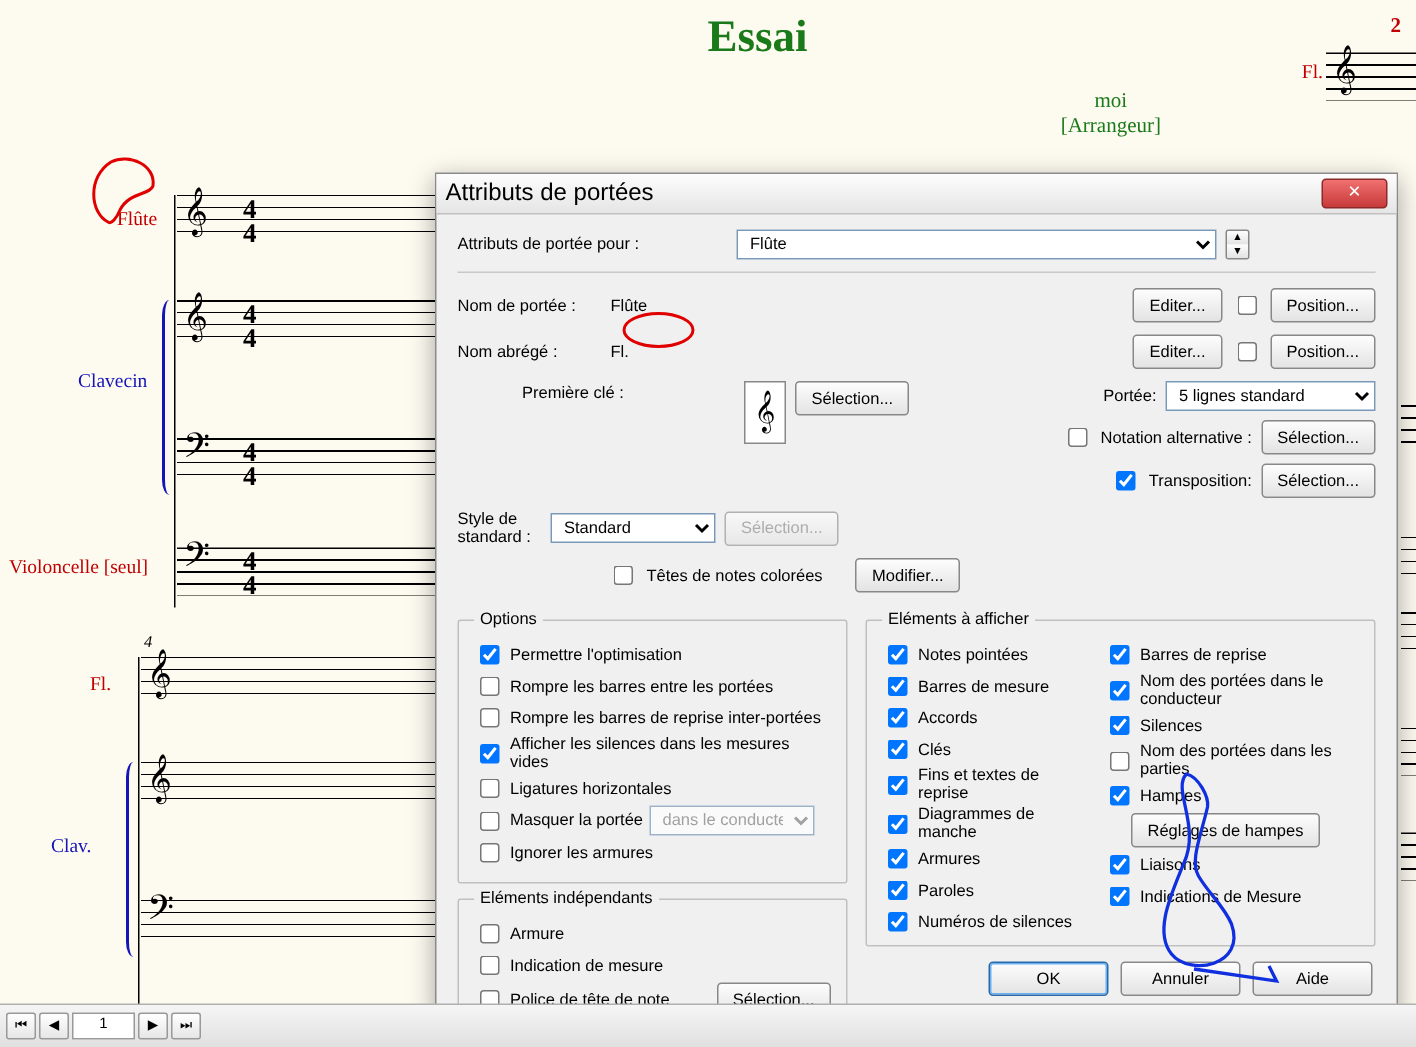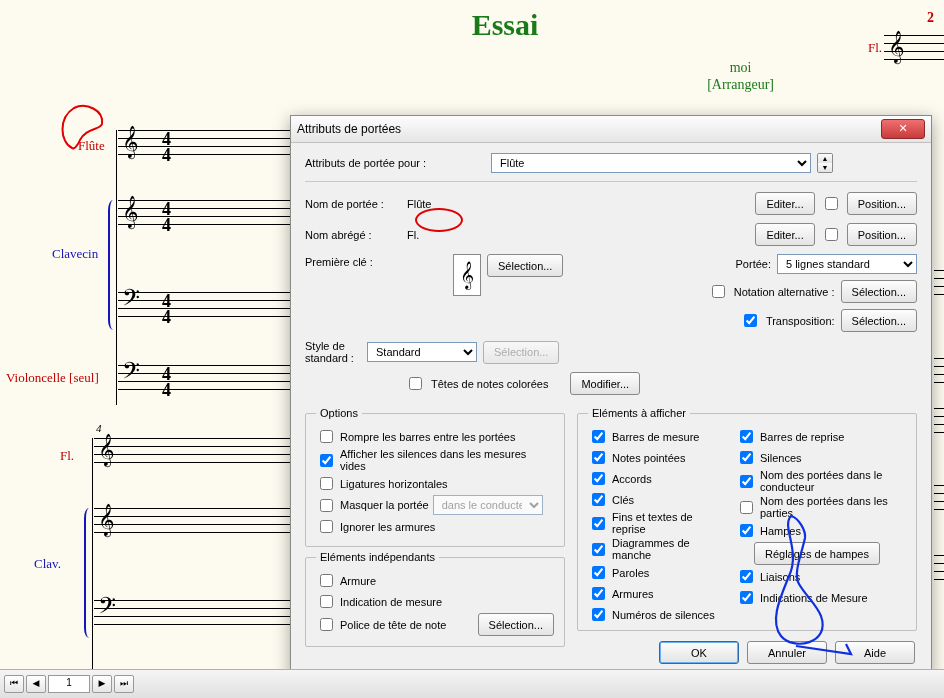--- a/index.html
+++ b/index.html
@@ -89,21 +89,21 @@
     box-shadow: 0 4px 16px rgba(0,0,0,0.35);
   }
   .titlebar {
     height: 26px;
     background: linear-gradient(to bottom, #fdfdfd, #e5e5e5);
     border-bottom: 1px solid #c0c0c0;
     display: flex;
     align-items: center;
     padding: 0 6px;
   }
-  .titlebar .title { flex: 1; font-size: 12px; }
+  .titlebar .title { flex: 1; font-size: 16px; }
   .close-btn {
     width: 42px;
     height: 18px;
     background: linear-gradient(to bottom, #f07070, #c83a3a);
     border: 1px solid #8a2a2a;
     border-radius: 3px;
     color: #fff;
     text-align: center;
     line-height: 16px;
     font-size: 11px;
@@ -322,21 +322,21 @@
     <div class="row">
       <span class="label" style="width:96px;">Nom abrégé :</span>
       <span style="width:80px;">Fl.</span>
       <span style="flex:1"></span>
       <span class="btn">Editer...</span>
       <input type="checkbox" style="">
       <span class="btn">Position...</span>
     </div>
 
     <div class="row" style="align-items:flex-start;">
-      <span class="label" style="width:96px; padding-top:2px;">Première clé :</span>
+      <span class="label" style="width:96px; padding-top:2px;margin-left:43px;">Première clé :</span>
       <span style="width:40px;"></span>
       <div class="clef-box">𝄞</div>
       <span class="btn">Sélection...</span>
       <span style="flex:1"></span>
       <div style="display:flex; flex-direction:column; gap:6px; align-items:flex-end;">
         <div class="row" style="margin:0;">
           <span class="label">Portée:</span>
           <select style="width:140px;"><option>5 lignes standard</option></select>
         </div>
         <div class="row" style="margin:0;">
@@ -366,22 +366,30 @@
       <span class="label">Têtes de notes colorées</span>
       <span style="width:10px;"></span>
       <span class="btn">Modifier...</span>
     </div>
 
     <div class="grid2">
       <div class="col" style="flex:0 0 260px;">
         <fieldset>
           <legend>Options</legend>
           <label class="chk">
+              <input type="checkbox" checked="" style="">
+              <span>Permettre l'optimisation</span>
+            </label>
+          <label class="chk">
               <input type="checkbox" style="">
               <span>Rompre les barres entre les portées</span>
+            </label>
+          <label class="chk">
+              <input type="checkbox" style="">
+              <span>Rompre les barres de reprise inter-portées</span>
             </label>
           <label class="chk">
               <input type="checkbox" checked="" style="">
               <span>Afficher les silences dans les mesures vides</span>
             </label>
           <label class="chk">
               <input type="checkbox" style="">
               <span>Ligatures horizontales</span>
             </label>
           <label class="chk">
@@ -414,67 +422,67 @@
         </fieldset>
       </div>
 
       <div class="col">
         <fieldset style="height:208px;">
           <legend>Eléments à afficher</legend>
           <div style="display:flex; gap:8px;">
             <div style="flex:0 0 140px;">
               <label class="chk">
                   <input type="checkbox" checked="" style="">
+                  <span>Notes pointées</span>
+                </label>
+              <label class="chk">
+                  <input type="checkbox" checked="" style="">
                   <span>Barres de mesure</span>
                 </label>
               <label class="chk">
                   <input type="checkbox" checked="" style="">
-                  <span>Notes pointées</span>
-                </label>
-              <label class="chk">
-                  <input type="checkbox" checked="" style="">
                   <span>Accords</span>
                 </label>
               <label class="chk">
                   <input type="checkbox" checked="" style="">
                   <span>Clés</span>
                 </label>
               <label class="chk">
                   <input type="checkbox" checked="" style="">
                   <span>Fins et textes de reprise</span>
                 </label>
               <label class="chk">
                   <input type="checkbox" checked="" style="">
                   <span>Diagrammes de manche</span>
                 </label>
               <label class="chk">
                   <input type="checkbox" checked="" style="">
+                  <span>Armures</span>
+                </label>
+              <label class="chk">
+                  <input type="checkbox" checked="" style="">
                   <span>Paroles</span>
-                </label>
-              <label class="chk">
-                  <input type="checkbox" checked="" style="">
-                  <span>Armures</span>
                 </label>
               <label class="chk">
                   <input type="checkbox" checked="" style="">
                   <span>Numéros de silences</span>
                 </label>
             </div>
             <div style="flex:1;">
               <label class="chk">
                   <input type="checkbox" checked="" style="">
                   <span>Barres de reprise</span>
                 </label>
               <label class="chk">
                   <input type="checkbox" checked="" style="">
+                  <span>Nom des portées dans le conducteur</span>
+                </label>
+              <label class="chk">
+                  <input type="checkbox" checked="" style="">
                   <span>Silences</span>
-                </label>
-              <label class="chk">
-                  <input type="checkbox" checked="" style="">
-                  <span>Nom des portées dans le conducteur</span>
                 </label>
               <label class="chk">
                   <input type="checkbox" style="">
                   <span>Nom des portées dans les parties</span>
                 </label>
               <label class="chk">
                   <input type="checkbox" checked="" style="">
                   <span>Hampes</span>
                 </label>
               <div style="margin:2px 0 2px 18px;"><span class="btn">Réglages de hampes</span></div>

